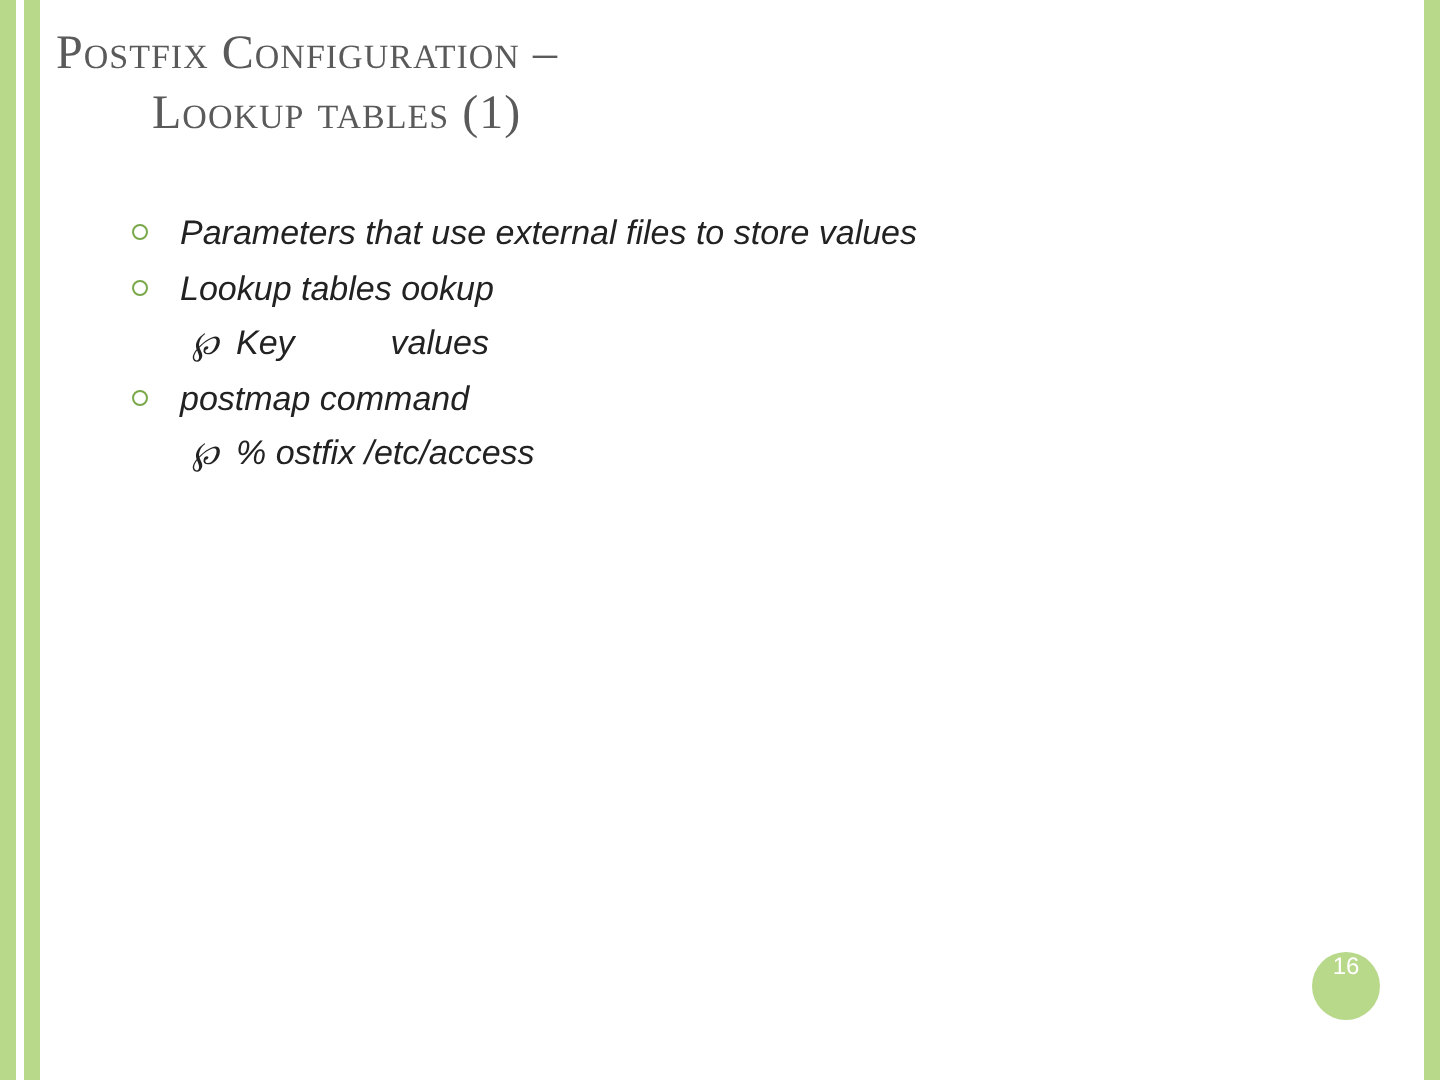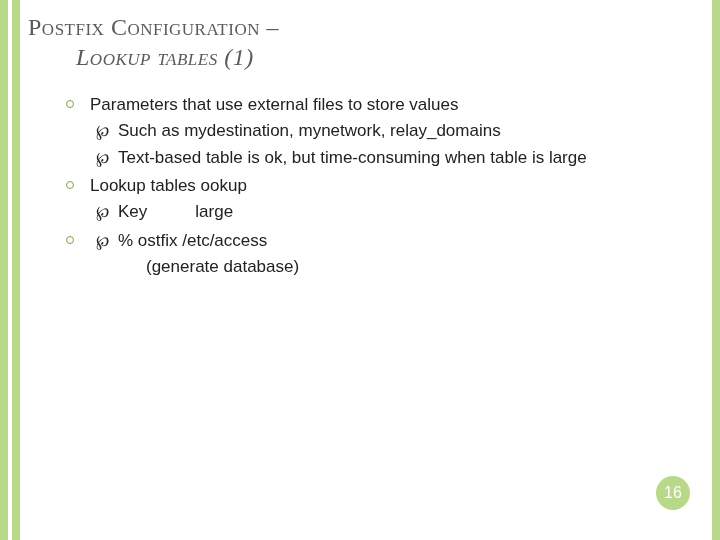--- a/index.html
+++ b/index.html
@@ -30,43 +30,43 @@
     top: 12px;
   }
 
   .title {
     font-family: Georgia, "Times New Roman", serif;
     color: #5a5a5a;
     font-size: 24px;
     line-height: 1.25;
     letter-spacing: 0.5px;
     font-variant: small-caps;
-    margin-bottom: 20px;
+    margin-bottom: 32px;
   }
   .title-line2 {
     padding-left: 48px;
-    font-style: italic;
   }
 
   .body {
     color: #222;
     font-size: 17px;
     line-height: 1.55;
     padding-left: 38px;
   }
 
   .bullets {
     list-style: none;
     margin: 0;
     padding: 0;
   }
   .bullets > li {
     position: relative;
     padding-left: 24px;
     margin-bottom: 2px;
+    font-style: italic;
   }
   .bullets > li::before {
     content: "";
     position: absolute;
     left: 0;
     top: 8px;
     width: 8px;
     height: 8px;
     border: 1.5px solid #7aa84a;
     border-radius: 50%;
@@ -103,24 +103,23 @@
 
   .page-badge {
     position: absolute;
     right: 30px;
     bottom: 30px;
     width: 34px;
     height: 34px;
     border-radius: 50%;
     background: #b8d88a;
     color: #ffffff;
-    font-size: 16px;
+    font-size: 12px;
     font-family: Arial, sans-serif;
     display: flex;
-    align-items: center;
     justify-content: center;
   }
 </style>
 </head>
 <body>
 
 <div class="bar bar-left-1"></div>
 <div class="bar bar-left-2"></div>
 <div class="bar bar-right"></div>
 
@@ -133,44 +132,36 @@
     <div class="title-line2">
       <span>L</span><span>ookup tables (1)</span>
     </div>
   </div>
 
   <div class="body">
     <ul class="bullets">
 
       <li>
         <span>Parameters that use external files to store values</span>
-        <ul class="sub">
-          <li>
-            <span class="squig">℘</span><span>Such as mydestination, mynetwork, relay_domains</span>
-          </li>
-          <li>
-            <span class="squig">℘</span><span>Text-based table is ok, but time-consuming when table is large</span>
-          </li>
-        </ul>
       </li>
 
       <li>
         <span>Lookup tables ookup</span>
         <ul class="sub">
           <li>
-            <span class="squig">℘</span><span>Key</span><span class="kv-values">large</span>
+            <span class="squig">℘</span><span>Key</span><span class="kv-values">values</span>
           </li>
         </ul>
       </li>
 
       <li>
+        <span>postmap command</span>
         <ul class="sub">
           <li>
             <span class="squig">℘</span><span>% ostfix /etc/access</span>
-            <div class="indent">(generate database)</div>
           </li>
         </ul>
       </li>
 
     </ul>
   </div>
 </div>
 
 <div class="page-badge">
   <span>16</span>

